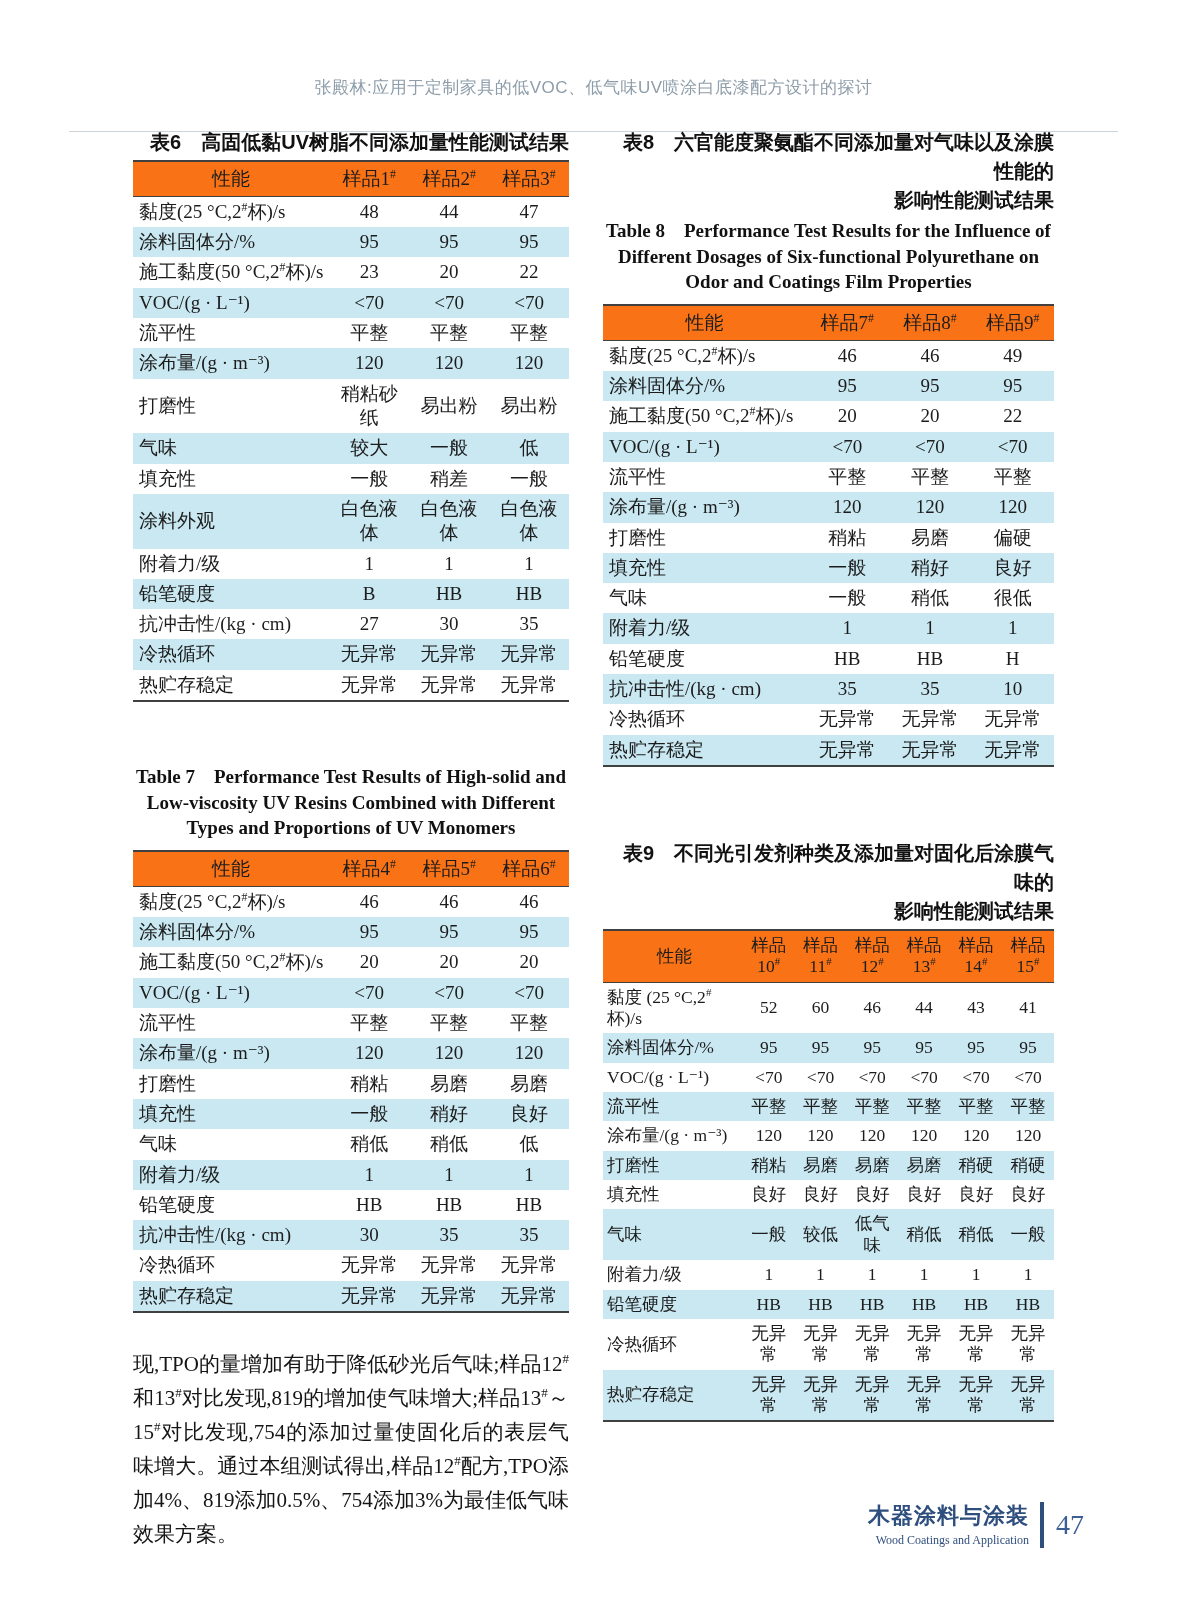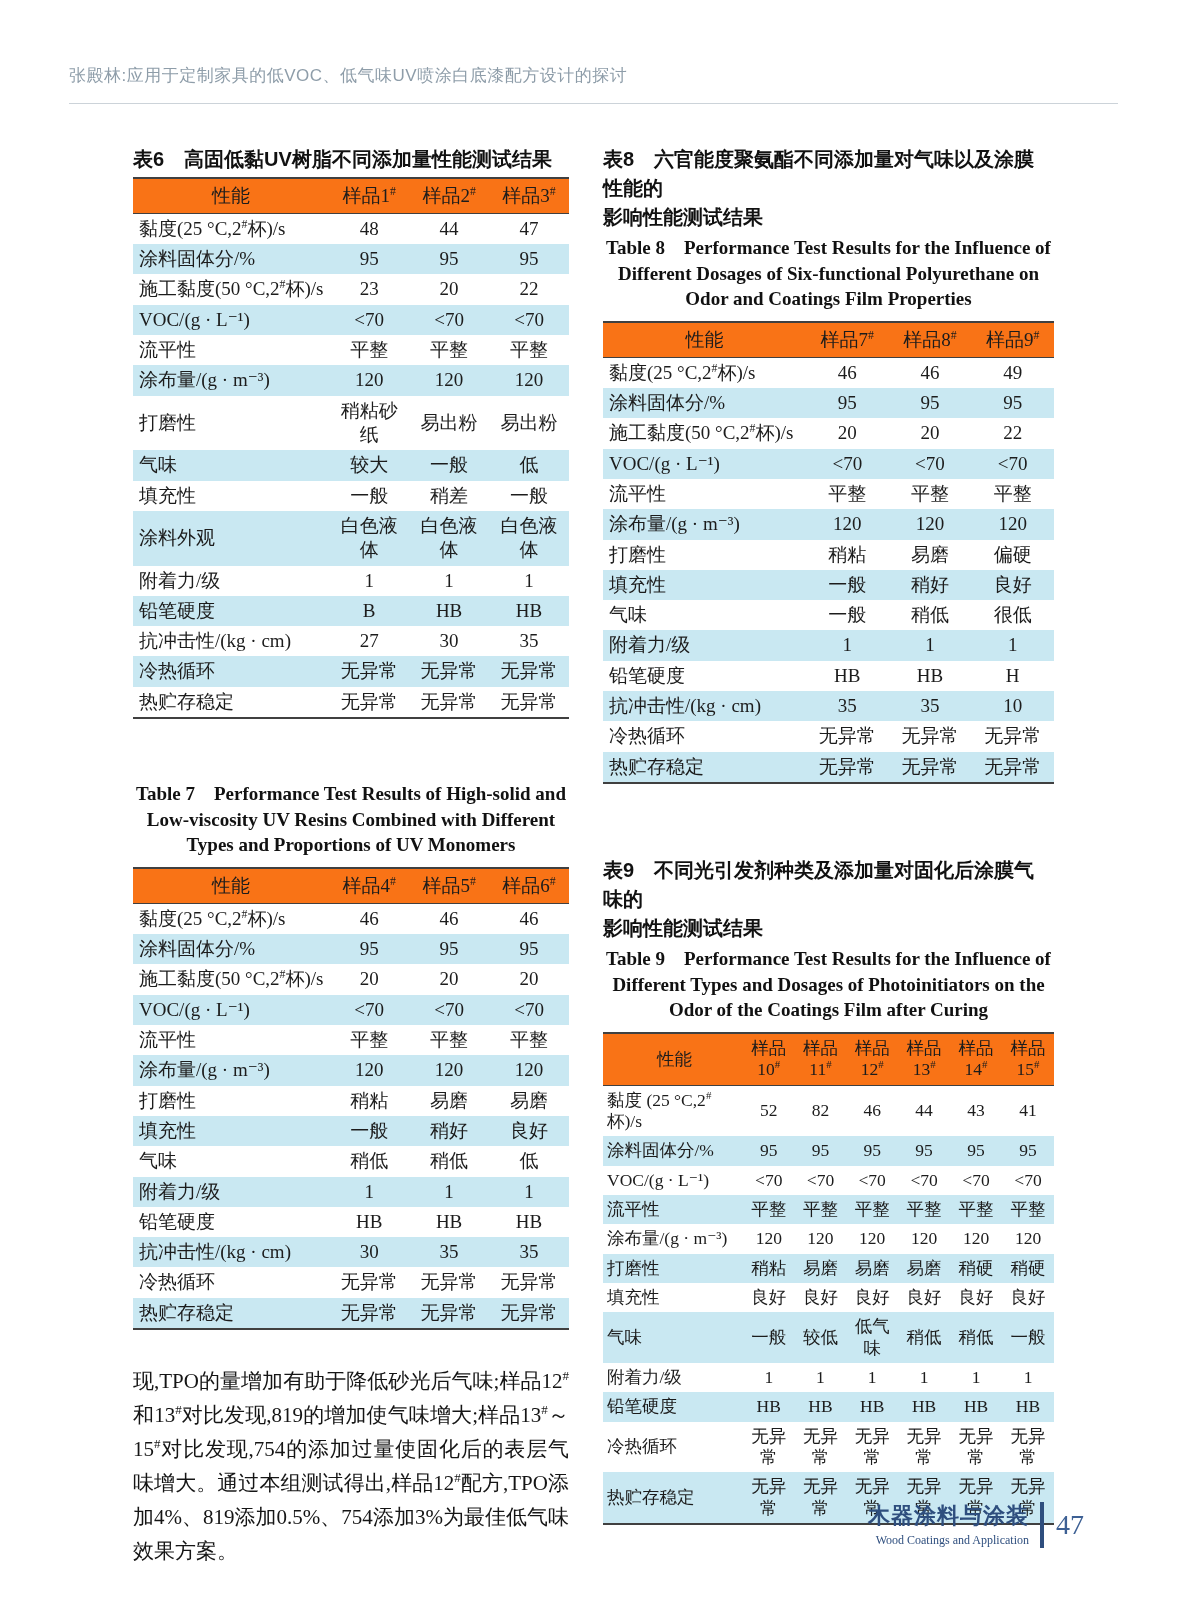--- a/index.html
+++ b/index.html
@@ -2,36 +2,36 @@
 <html><head>
 <meta charset="utf-8">
 <style>
   html,body{margin:0;padding:0;background:#ffffff;}
   .page{
     position:relative; width:1187px; height:1600px; background:#ffffff;
     font-family:"Liberation Serif","DejaVu Serif",serif; color:#1c1c1c; overflow:hidden;
   }
   
   .page-header{
-    position:absolute; left:69px; right:69px; top:64px;
-    padding-bottom:16px; border-bottom:1px solid #ccd3d9; text-align:left;
+    position:absolute; left:69px; right:69px; top:76px;
+    padding-bottom:32px; border-bottom:1px solid #ccd3d9; text-align:center;
   }
   .page-header-text{
     font-size:17px; color:#8e9da9; letter-spacing:.5px;
     font-family:"Liberation Sans","DejaVu Sans",sans-serif;
   }
   
   .content{position:absolute; left:133px; top:128px; width:921px; display:flex; gap:34px;}
   .col-left{width:436px;}
   .col-right{width:451px;}
   .table-block{margin:0;}
   .gap-top{margin-top:62px;}
   .table-title-cn{
-    font-size:20px; font-weight:bold; text-align:left; line-height:1.45;
-    margin:17px 0 3px; color:#111; white-space:pre-line;
+    font-size:20px; font-weight:bold; text-align:right; line-height:1.45;
+    margin:0 0 3px; color:#111; white-space:pre-line;
     font-family:"Liberation Sans","DejaVu Sans",sans-serif;
   }
   .table-title-en{
     font-size:19px; font-weight:bold; text-align:center; line-height:1.35;
     margin:0 0 9px; color:#111;
   }
   
   table.data-table{
     width:100%; border-collapse:collapse;
     border-top:2.5px solid #404040; border-bottom:2px solid #404040;
@@ -385,38 +385,37 @@
                 <td>无异常</td>
                 <td>无异常</td>
               </tr>
             </tbody>
           </table>
       </section>
 
       <section class="table-block" style="margin-top:72px;">
         <h3 class="table-title-cn">表9　不同光引发剂种类及添加量对固化后涂膜气味的
 影响性能测试结果</h3>
-        <h4 class="table-title-en">Table 9　Performance Test Results for the Influence of Different Types and Dosages of Photoinitiators on the Odor of the Coatings Film after Curing</h4>
         <table class="data-table t6" data-table="3">
             <thead>
               <tr>
                 <th class="lbl">性能</th>
                 <th>样品 10<span class="sup">#</span></th>
                 <th>样品 11<span class="sup">#</span></th>
                 <th>样品 12<span class="sup">#</span></th>
                 <th>样品 13<span class="sup">#</span></th>
                 <th>样品 14<span class="sup">#</span></th>
                 <th>样品 15<span class="sup">#</span></th>
               </tr>
             </thead>
             <tbody>
               <tr>
                 <td class="lbl">黏度 (25 °C,2<span class="sup">#</span>杯)/s</td>
                 <td>52</td>
-                <td>82</td>
+                <td>60</td>
                 <td>46</td>
                 <td>44</td>
                 <td>43</td>
                 <td>41</td>
               </tr>
               <tr>
                 <td class="lbl">涂料固体分/%</td>
                 <td>95</td>
                 <td>95</td>
                 <td>95</td>

